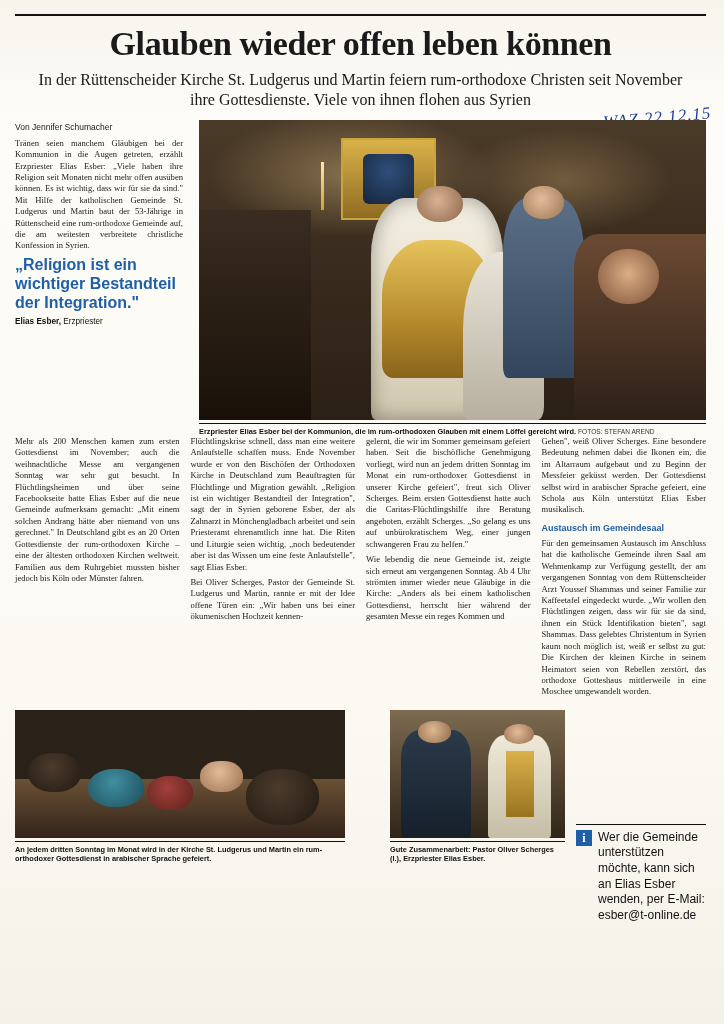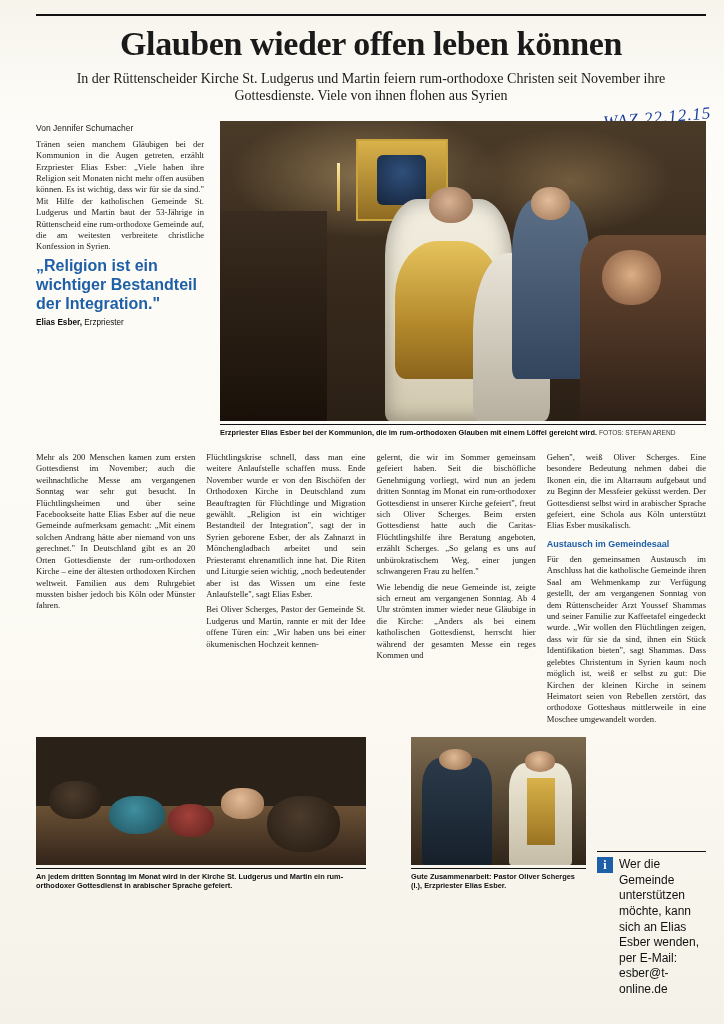--- a/index.html
+++ b/index.html
@@ -16,39 +16,39 @@
     background:
       linear-gradient(100deg, rgba(0,0,0,0.02) 0%, rgba(0,0,0,0) 35%),
       #fbfaf4;
     padding:0;
   }
   .paper-tint{
     position:absolute;inset:0;
     background:linear-gradient(180deg,#f7f4ec 0%,#fdfcf8 12%,#fbf9f2 70%,#f4f1e8 100%);
     pointer-events:none;
   }
-  .content{position:absolute;inset:0;padding:14px 18px 8px 36px;}
+  .content{position:absolute;inset:0;padding:14px 18px 8px 15px;}
 
   .rule-top{
     height:2px;background:#111;margin:0 0 10px 0;width:100%;
   }
   h1.headline{
     font-family:"Liberation Serif", serif;
     font-weight:bold;
     font-size:34px;
     line-height:1.05;
     margin:0 0 8px 0;
     letter-spacing:-0.4px;
     text-align:center;
   }
   .subhead{
-    font-size:14px;
+    font-size:16px;
     line-height:1.25;
     text-align:center;
-    margin:0 auto 16px auto;
+    margin:0 auto 10px auto;
     width:96%;
     font-family:"Liberation Serif", serif;
   }
   .byline{
     font-size:8.5px;
     font-family:"Liberation Sans", sans-serif;
     margin:2px 0 6px 0;
   }
 
   
@@ -94,21 +94,21 @@
     line-height:1.25;
     margin-top:3px;
     color:#111;
   }
   .caption .credit{font-weight:normal;font-size:6.6px;color:#333;}
 
   .cap-line{border-top:1px solid #111;margin-top:3px;}
 
   
   .cols3{
-    display:flex;gap:11px;margin-top:15px;
+    display:flex;gap:11px;margin-top:0;
   }
   .cols3 .col{flex:1 1 0;}
 
   .subhead-small{
     font-family:"Liberation Sans", sans-serif;
     font-weight:bold;
     font-size:9px;
     color:#1f5fa8;
     margin:7px 0 3px 0;
   }

